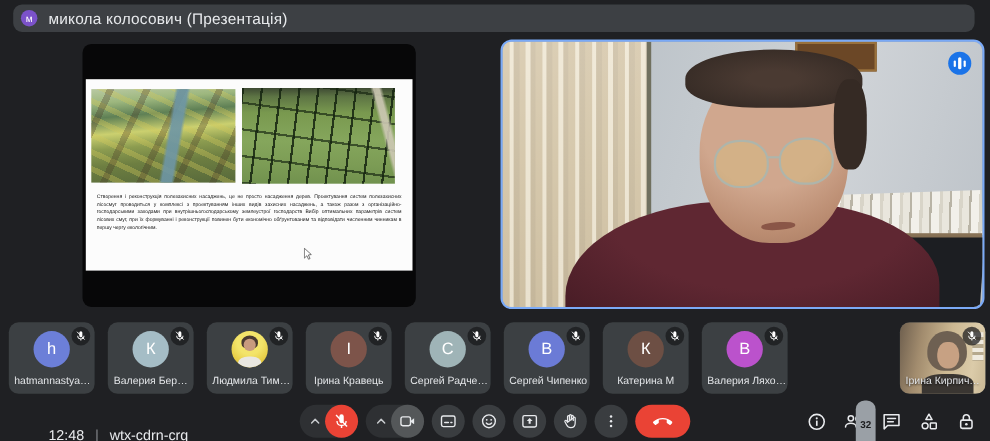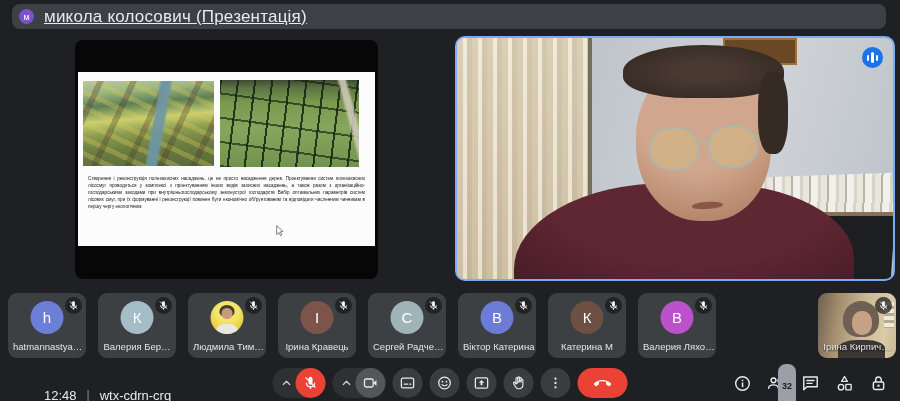--- a/index.html
+++ b/index.html
@@ -6,21 +6,21 @@
   *{box-sizing:border-box;}
   #app{
     position:relative;width:900px;height:401px;overflow:hidden;
     background:#1f2023;
     font-family:"Liberation Sans","DejaVu Sans",sans-serif;
     color:#e8eaed;
   }
   
   .topbar{position:absolute;left:12px;top:4px;width:874px;height:25px;background:#3d4044;border-radius:8px;display:flex;align-items:center;padding-left:7px;}
   .topbar-avatar{width:15px;height:15px;border-radius:50%;display:flex;align-items:center;justify-content:center;font-size:9px;color:#fff;flex:0 0 auto;}
-  .topbar-label{margin-left:10px;font-size:17px;color:#e8eaed;letter-spacing:.2px;white-space:nowrap;text-decoration:underline;}
+  .topbar-label{margin-left:10px;font-size:14px;color:#e8eaed;letter-spacing:.2px;white-space:nowrap;}
   
   .present-tile{position:absolute;left:75px;top:40px;width:303px;height:239px;background:#070708;border-radius:8px;overflow:hidden;}
   .slide{position:absolute;left:3px;top:32px;width:297px;height:174px;background:#fcfcfc;}
   .slide-img{position:absolute;overflow:hidden;}
   .img-fields{
     left:5px;top:9px;width:131px;height:85px;
     background:
       linear-gradient(100deg, rgba(0,0,0,0) 0 52%, rgba(110,150,165,.9) 54% 60%, rgba(0,0,0,0) 62%),
       repeating-linear-gradient(115deg, rgba(0,0,0,0) 0 13px, rgba(70,50,35,.30) 13px 19px, rgba(0,0,0,0) 19px 30px),
       repeating-linear-gradient(25deg, rgba(255,255,255,0) 0 9px, rgba(210,200,90,.35) 9px 14px),
@@ -281,21 +281,21 @@
     <div class="pmic">
         <svg class="ic" width="11" height="11" style="color:#fff">
           <use href="#i-mic-off"></use>
         </svg>
       </div>
   </div>
   <div class="ptile" style="left:458px">
     <div class="pava" style="background: rgb(107, 123, 214);">
         <span>В</span>
       </div>
-    <div class="pname">Віктор Катерина</div>
+    <div class="pname">Сергей Чипенко</div>
     <div class="pmic">
         <svg class="ic" width="11" height="11" style="color:#fff">
           <use href="#i-mic-off"></use>
         </svg>
       </div>
   </div>
   <div class="ptile" style="left:548px">
     <div class="pava" style="background: rgb(109, 79, 68);">
         <span>К</span>
       </div>

